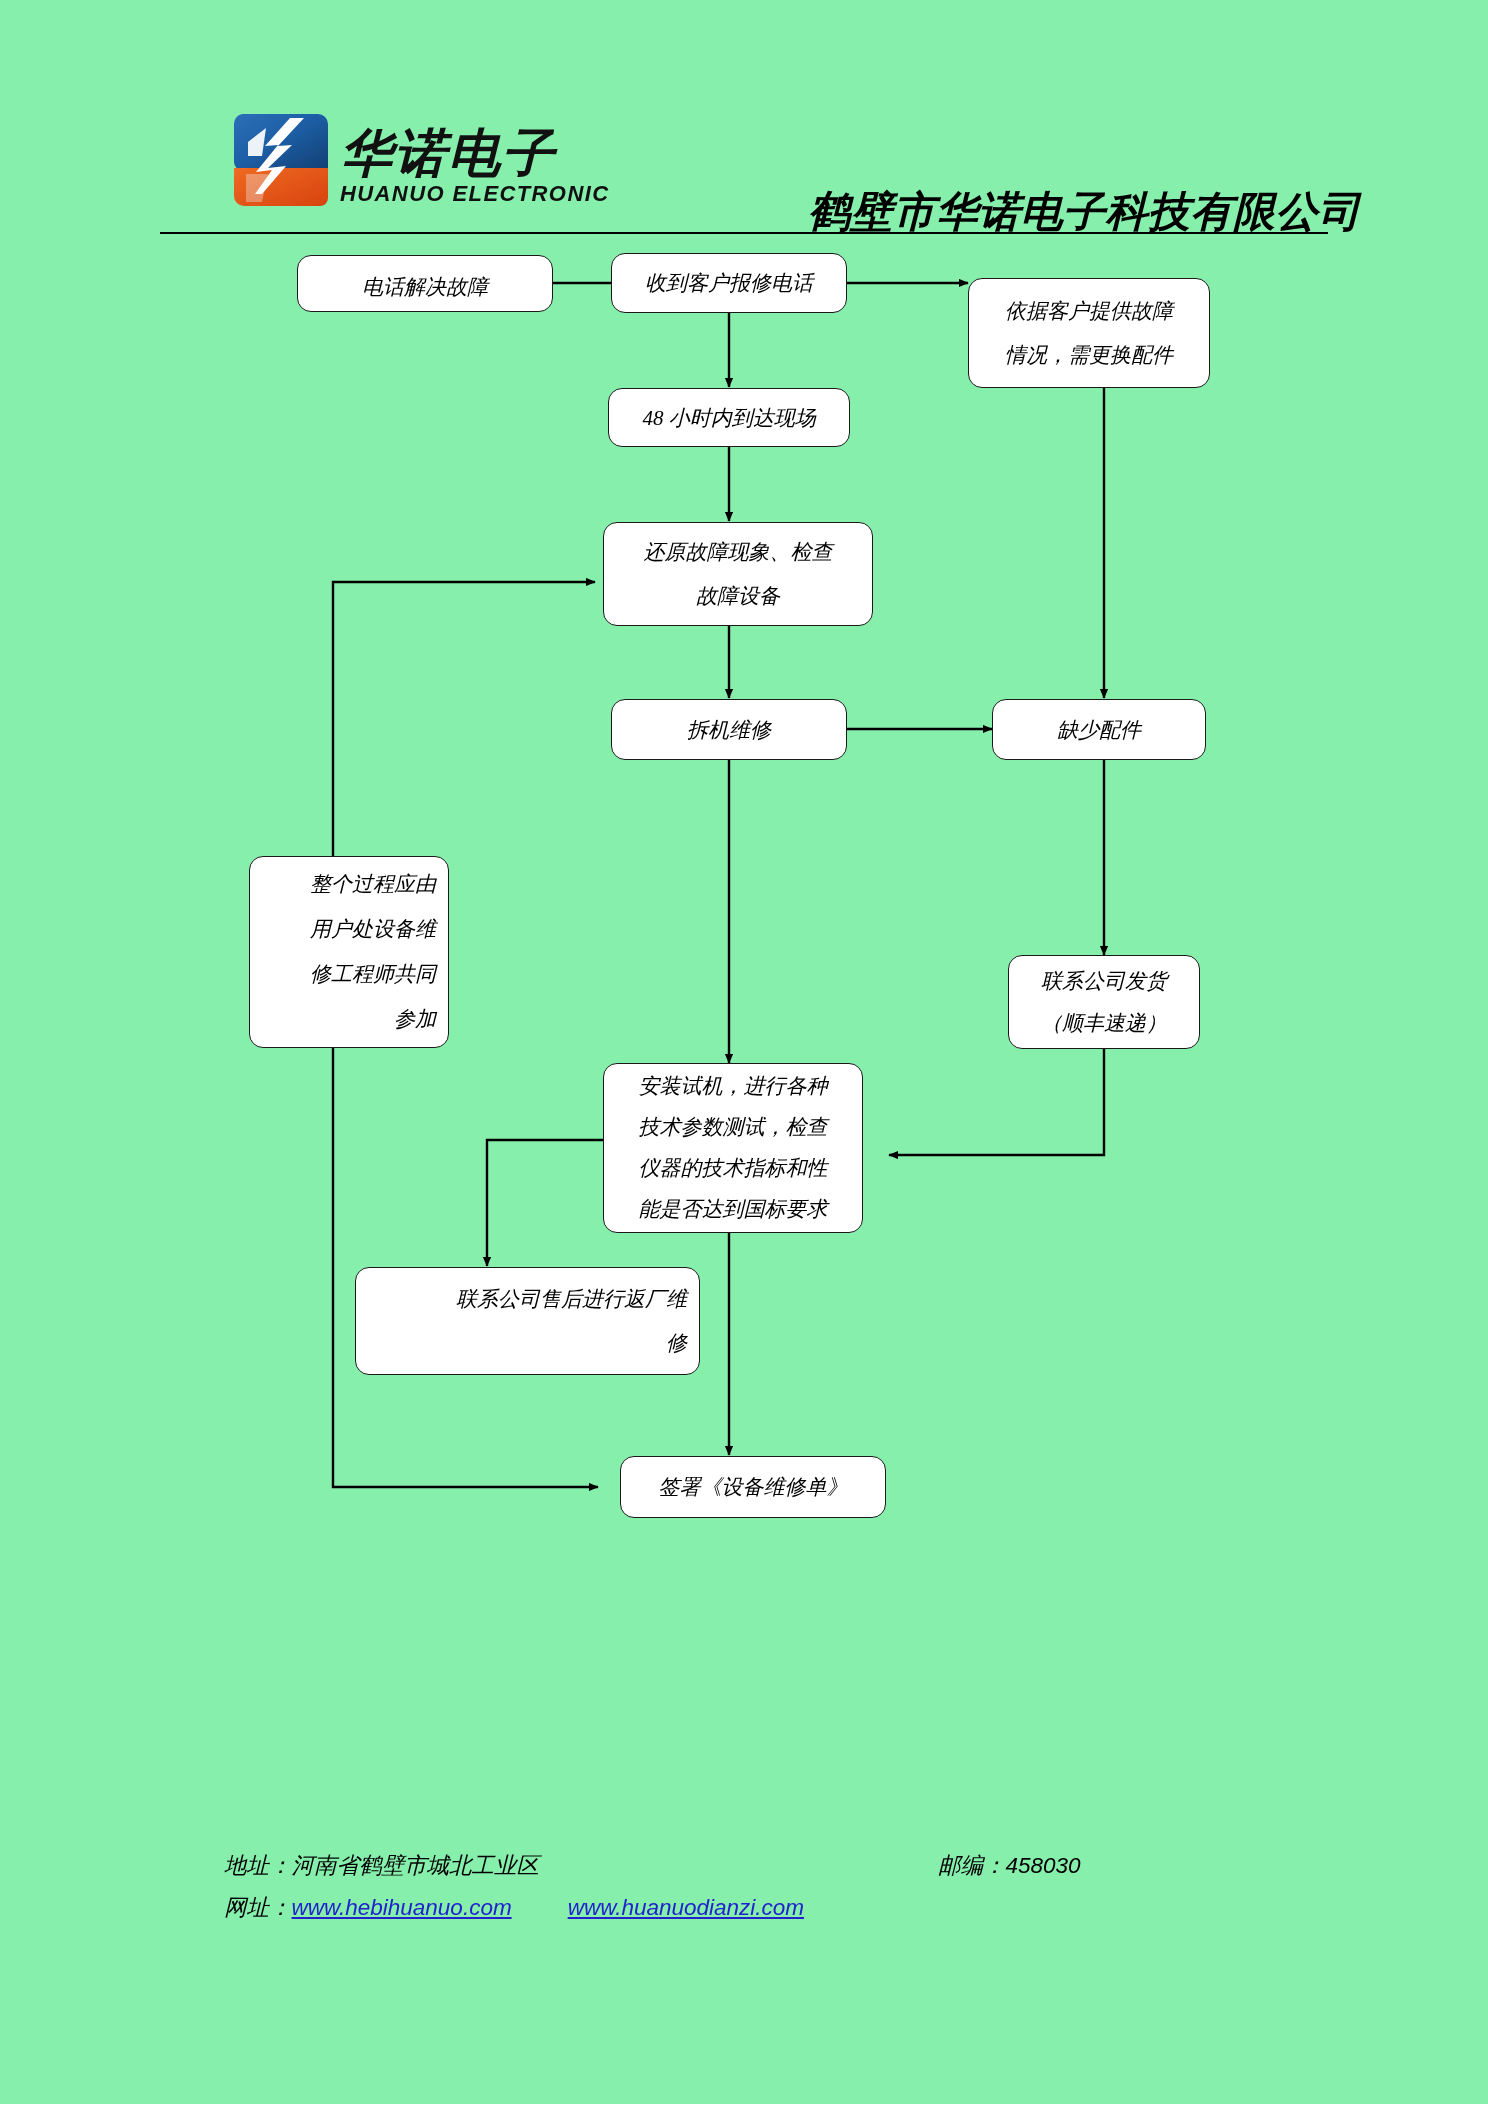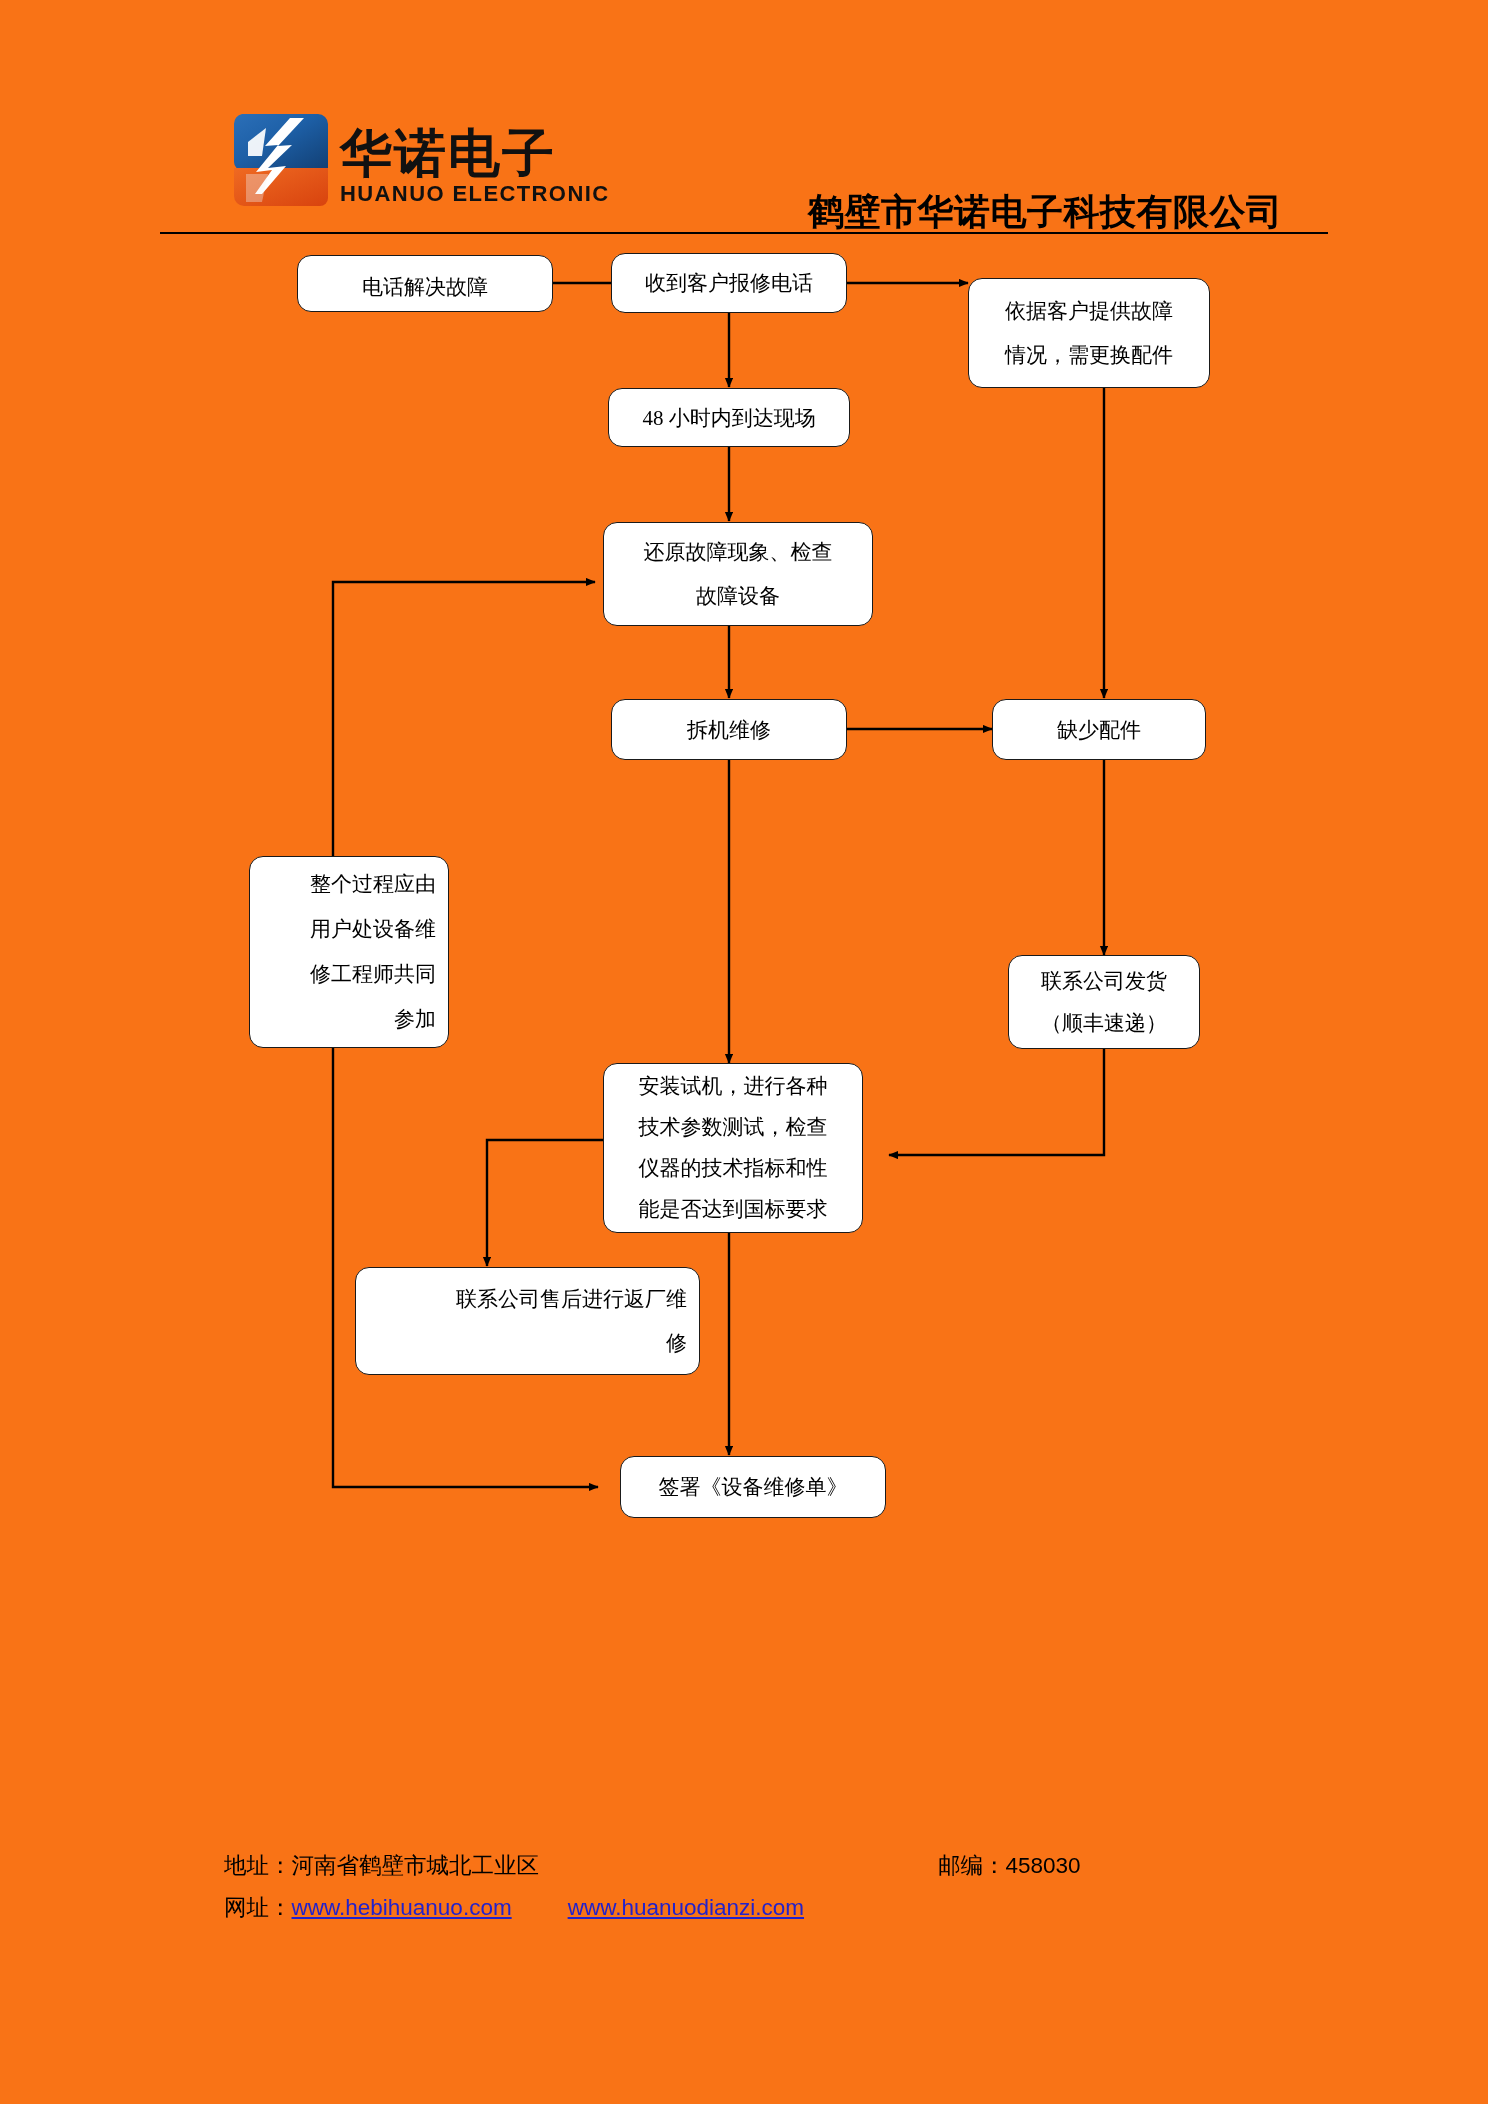--- a/index.html
+++ b/index.html
@@ -13,21 +13,22 @@
     position: relative;
     font-family: "Liberation Serif", "DejaVu Serif", serif;
     color: #000000;
     overflow: hidden;
   }
 
   
   .page {
     position: absolute;
     inset: 0;
-    background: #f97316;
+    background: #86efac;
+    font-style: italic;
   }
 
   
   .logo-block {
     position: absolute;
     left: 232px;
     top: 108px;
     display: flex;
     align-items: flex-end;
     height: 100px;
@@ -63,21 +64,21 @@
     color: #111111;
     margin-top: 1px;
   }
 
   .company-title {
     position: absolute;
     left: 808px;
     top: 192px;
     font-family: "Liberation Sans", sans-serif;
     font-weight: bold;
-    font-size: 36px;
+    font-size: 42px;
     line-height: 40px;
     letter-spacing: 0.5px;
     white-space: nowrap;
   }
 
   .header-rule {
     position: absolute;
     left: 160px;
     top: 232px;
     width: 1168px;

